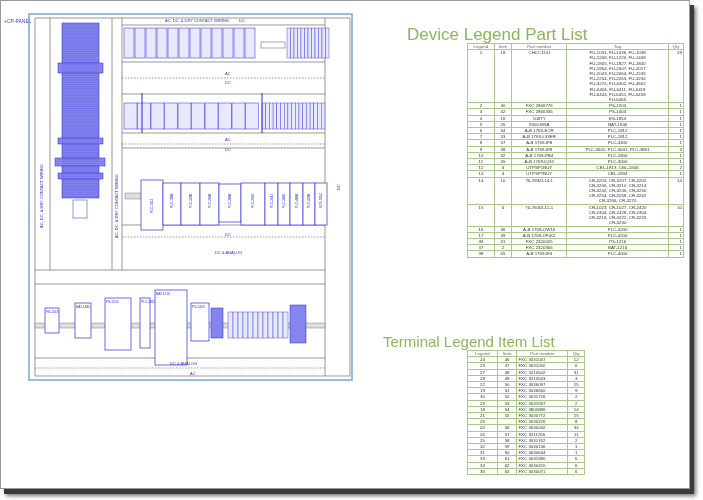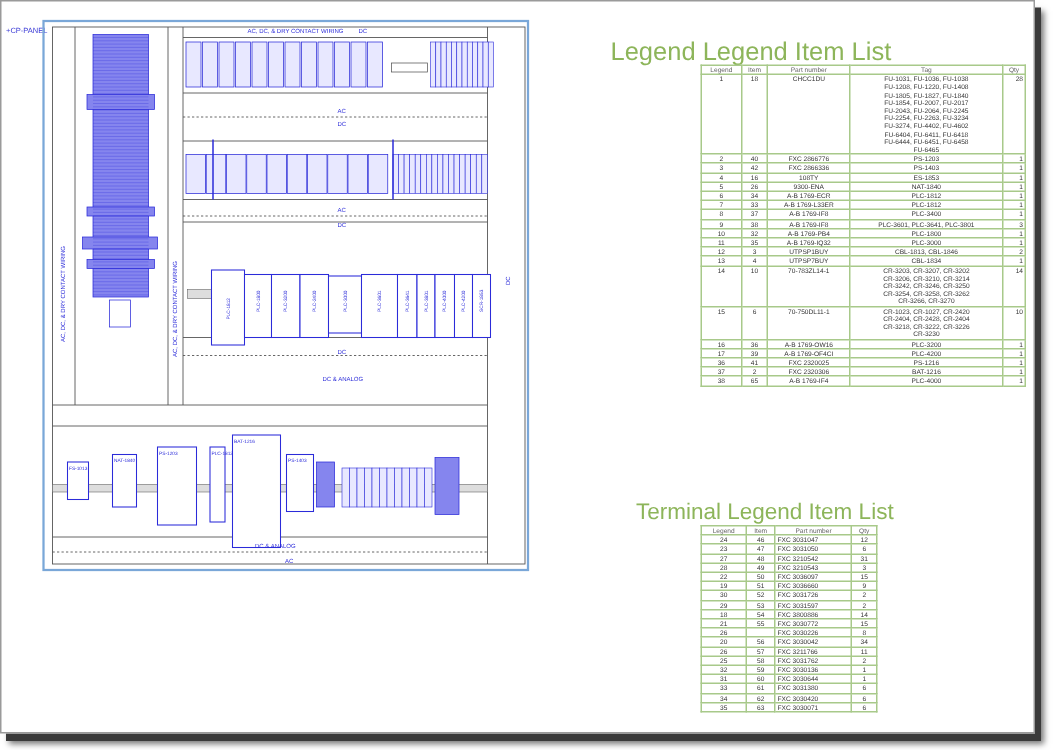--- a/index.html
+++ b/index.html
@@ -2,21 +2,21 @@
 <html><head>
 <meta charset="utf-8">
 <style>
   html,body{margin:0;padding:0;}
   body{width:703px;height:500px;background:#ffffff;position:relative;overflow:hidden;font-family:"Liberation Sans",sans-serif;}
   .sheet{position:absolute;left:0;top:0;width:688px;height:487px;background:#fff;border:1px solid #9a9a9a;box-shadow:4px 5px 0 #3a3a3a,6px 7px 4px #777;}
   .panel-label{position:absolute;left:4px;top:18px;font-size:5px;color:#3b3bd6;}
   
   #schematic{position:absolute;left:25px;top:8px;width:330px;height:378px;}
   .title{position:absolute;left:407px;top:25px;font-size:17px;color:#8db55a;white-space:nowrap;}
-  .title2{position:absolute;left:424px;top:333px;font-size:15px;color:#8db55a;white-space:nowrap;}
+  .title2{position:absolute;left:383px;top:333px;font-size:15px;color:#8db55a;white-space:nowrap;}
   table{border-collapse:collapse;position:absolute;font-family:"Liberation Sans",sans-serif;color:#333;}
   td,th{border:1px solid #a8c98a;font-weight:normal;padding:0 1px;line-height:5.2px;font-size:4.4px;text-align:center;vertical-align:top;}
   th{color:#666;}
   #dev-table{left:467px;top:43px;width:217px;}
   #term-table{left:467px;top:350px;width:118px;}
   #term-table td.pn{text-align:left;}
   .tag{white-space:pre-line;}
 </style>
 </head>
 <body>
@@ -263,21 +263,21 @@
   <text x="200" y="143" font-size="4" fill="#2b2bd9" font-family="Liberation Sans, sans-serif">DC</text>
   <text x="200" y="228" font-size="4" fill="#2b2bd9" font-family="Liberation Sans, sans-serif">DC</text>
   <text x="190" y="246" font-size="4" fill="#2b2bd9" font-family="Liberation Sans, sans-serif">DC &amp; ANALOG</text>
   <text x="145" y="357" font-size="4" fill="#2b2bd9" font-family="Liberation Sans, sans-serif">DC &amp; ANALOG</text>
   <text x="165" y="367" font-size="4" fill="#2b2bd9" font-family="Liberation Sans, sans-serif">AC</text>
   <text x="0" y="0" font-size="4" fill="#2b2bd9" font-family="Liberation Sans, sans-serif" transform="translate(18,220) rotate(-90)">AC, DC, &amp; DRY CONTACT WIRING</text>
   <text x="0" y="0" font-size="4" fill="#2b2bd9" font-family="Liberation Sans, sans-serif" transform="translate(93,230) rotate(-90)">AC, DC, &amp; DRY CONTACT WIRING</text>
   <text x="0" y="0" font-size="4" fill="#2b2bd9" font-family="Liberation Sans, sans-serif" transform="translate(315,182) rotate(-90)">DC</text>
 </svg>
 
-<div class="title">Legend Legend Item List</div>
+<div class="title">Device Legend Part List</div>
 <table id="dev-table">
   <thead>
       <tr id="dev-head">
         <th>Legend</th>
         <th>Item</th>
         <th>Part number</th>
         <th>Tag</th>
         <th>Qty</th>
       </tr>
     </thead>

